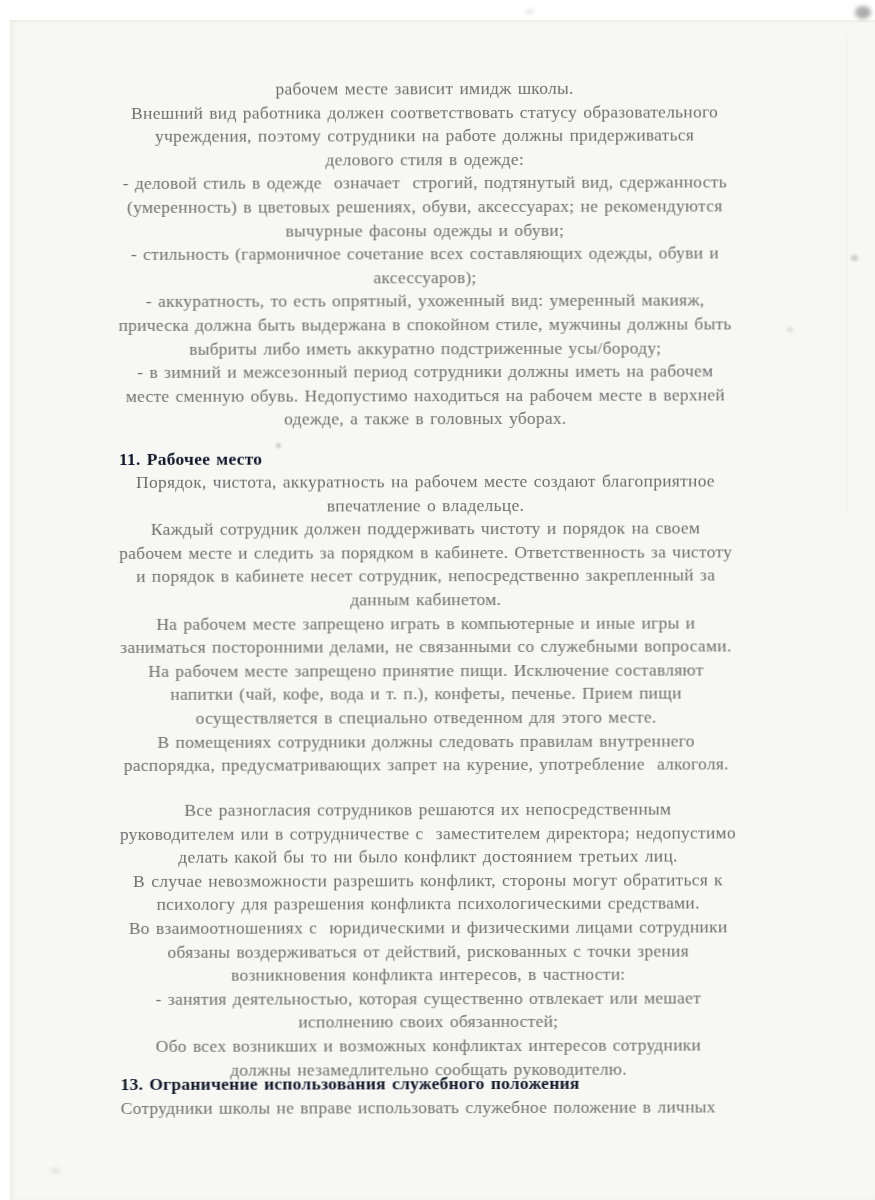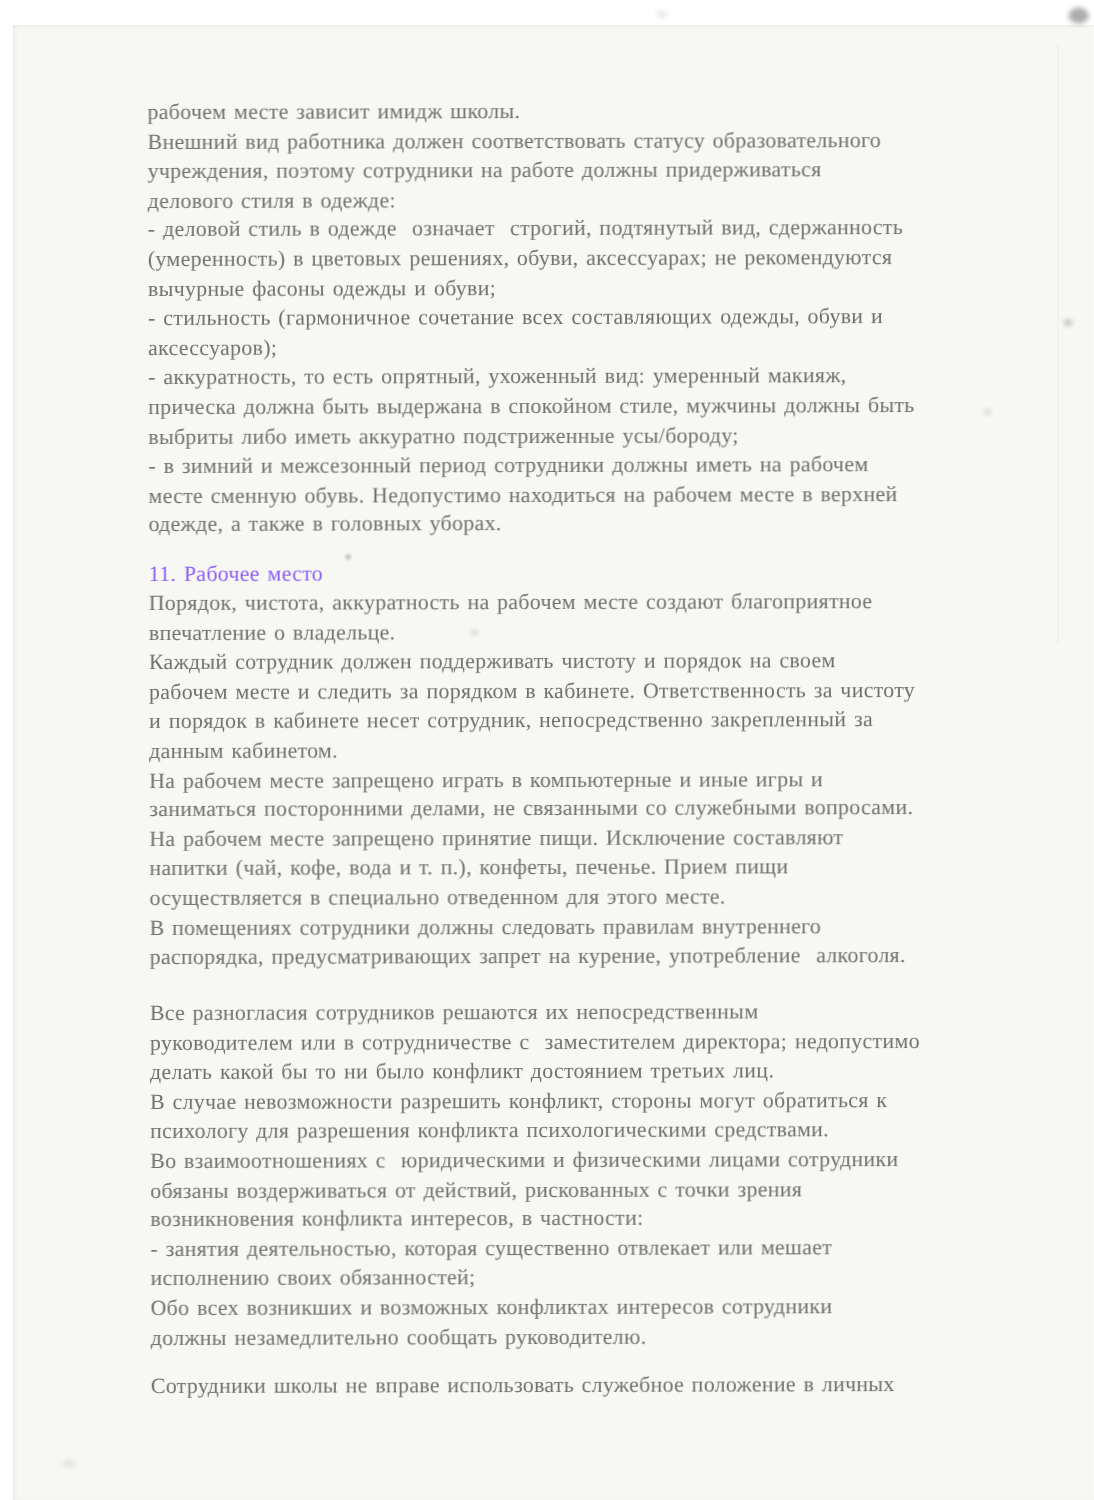--- a/index.html
+++ b/index.html
@@ -16,20 +16,21 @@
   .scan-page {
     position: absolute;
     left: 10px;
     top: 20px;
     right: 0;
     bottom: 0;
     background: #f7f7f4;
     box-shadow:
       inset 3px 0 4px rgba(0,0,0,0.035),
       inset 0 2px 3px rgba(0,0,0,0.025);
+    text-align: center;
   }
   
   .page-edge-line {
     position: absolute;
     left: 836px;
     top: 15px;
     width: 1px;
     height: 480px;
     background: rgba(60,60,60,0.05);
   }
@@ -45,22 +46,22 @@
     position: absolute;
     left: 108px;
     white-space: pre;
     font-size: 17.5px;
     line-height: 23.6px;
     letter-spacing: 0.25px;
     word-spacing: 1.5px;
     color: #6f6f6f;
   }
   .block.head {
-    font-weight: 400;
-    color: #8b5cf6;
+    font-weight: 700;
+    color: #0f172a;
   }
   
   .speck {
     position: absolute;
     border-radius: 50%;
     background: #6a6a6a;
     pointer-events: none;
   }
   .speck.s1 { left: 855px; top: 6px;    width: 16px; height: 13px; opacity: .55; filter: blur(2px); }
   .speck.s2 { left: 851px; top: 255px;  width: 7px;  height: 6px;  opacity: .32; filter: blur(1.5px); }
@@ -116,20 +117,21 @@
 В случае невозможности разрешить конфликт, стороны могут обратиться к
 психологу для разрешения конфликта психологическими средствами.
 Во взаимоотношениях с  юридическими и физическими лицами сотрудники
 обязаны воздерживаться от действий, рискованных с точки зрения
 возникновения конфликта интересов, в частности:
 - занятия деятельностью, которая существенно отвлекает или мешает
 исполнению своих обязанностей;
 Обо всех возникших и возможных конфликтах интересов сотрудники
 должны незамедлительно сообщать руководителю.</div>
 
+    <div class="block head" style="top:1053px">13. Ограничение использования служебного положения</div>
 
     <div class="block para" style="top:1077px">Сотрудники школы не вправе использовать служебное положение в личных</div>
   </div>
 </div>
 
 <div class="speck s1"></div>
 <div class="speck s2"></div>
 <div class="speck s3"></div>
 <div class="speck s4"></div>
 <div class="speck s5"></div>

